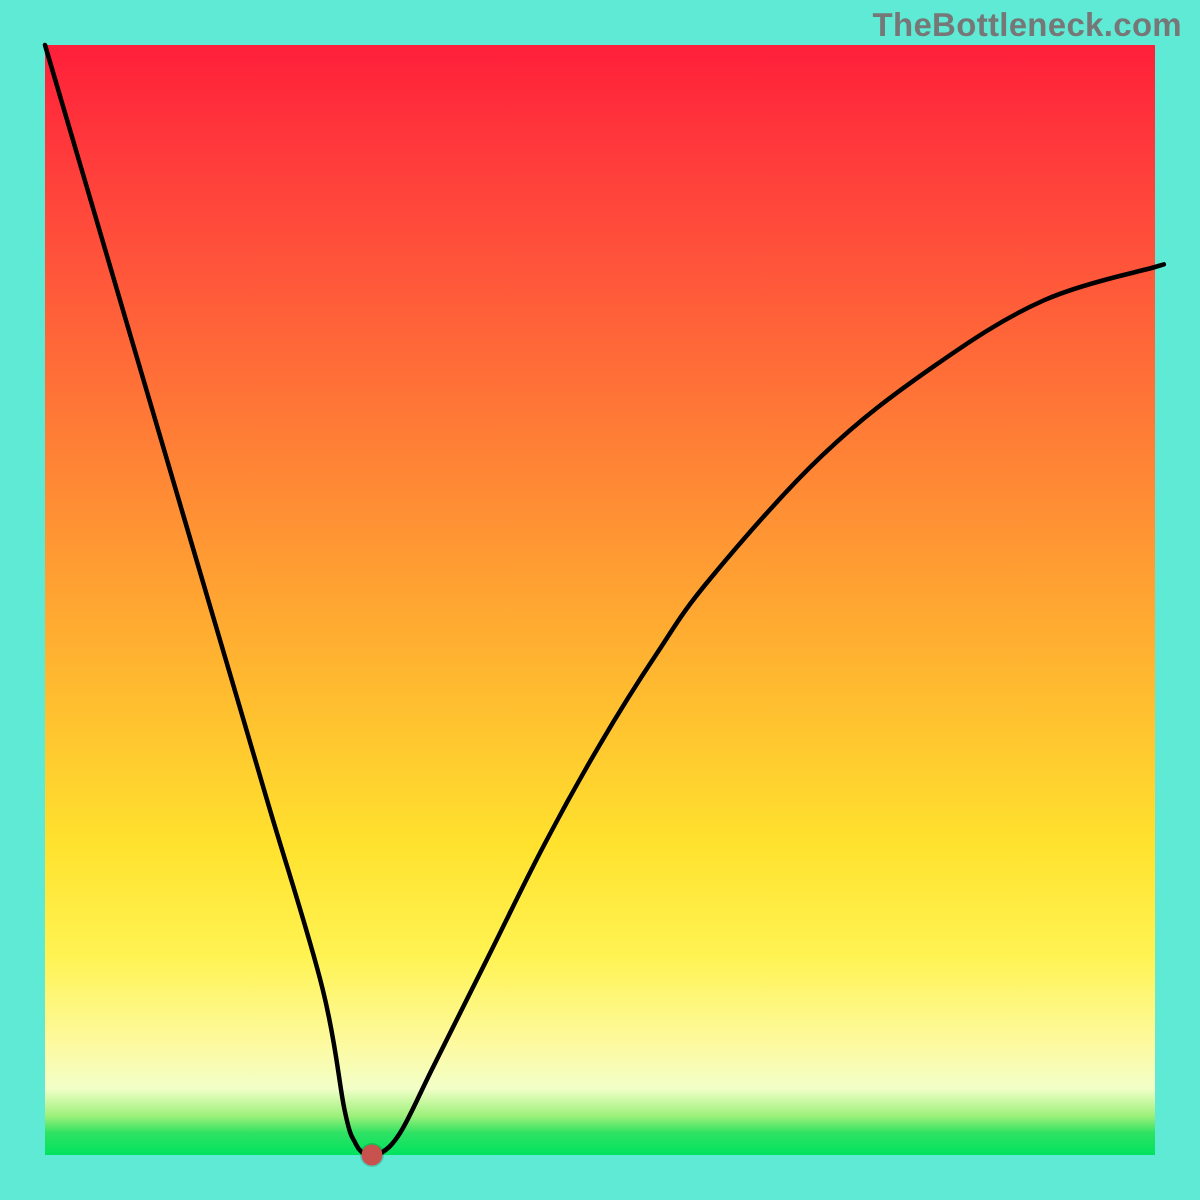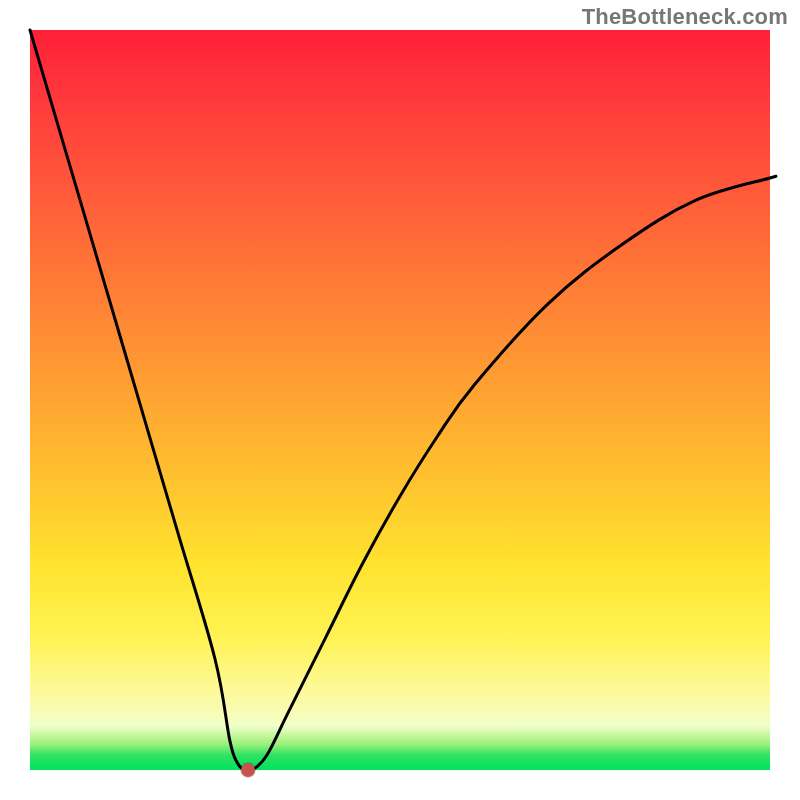--- a/index.html
+++ b/index.html
@@ -8,21 +8,21 @@
     width: 800px;
     height: 800px;
     background: #000;
     font-family: Arial, Helvetica, sans-serif;
     overflow: hidden;
   }
   .frame {
     position: relative;
     width: 800px;
     height: 800px;
-    background: #ffffff;
+    background: #5eead4;
   }
   .watermark {
     position: absolute;
     top: 4px;
     right: 12px;
     color: #777;
     font-size: 22px;
     font-weight: 600;
     letter-spacing: 0.2px;
     user-select: none;

